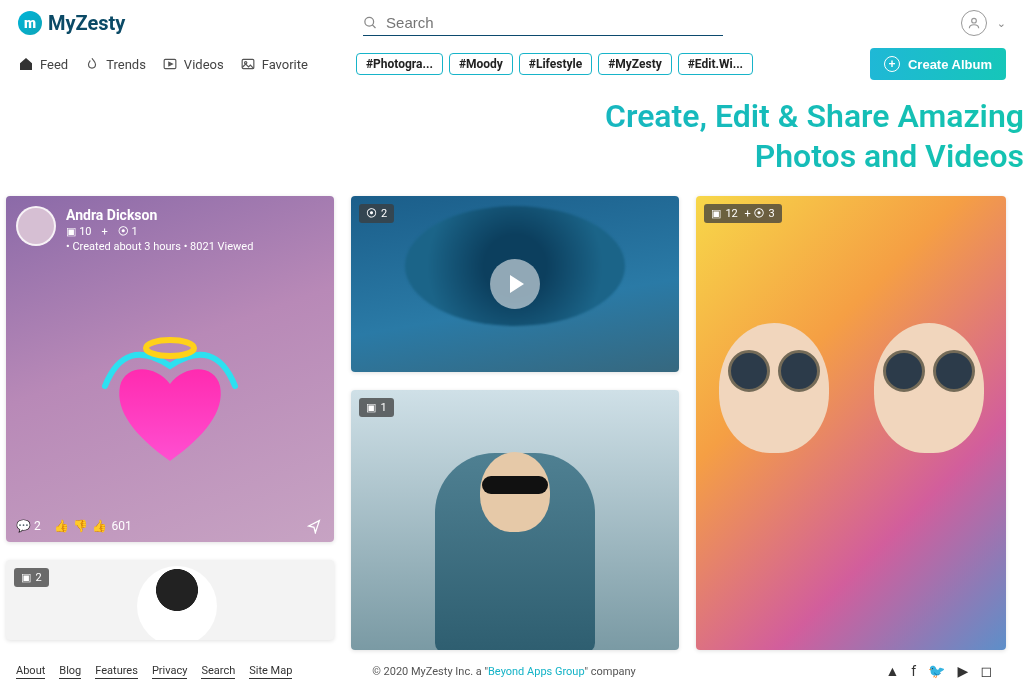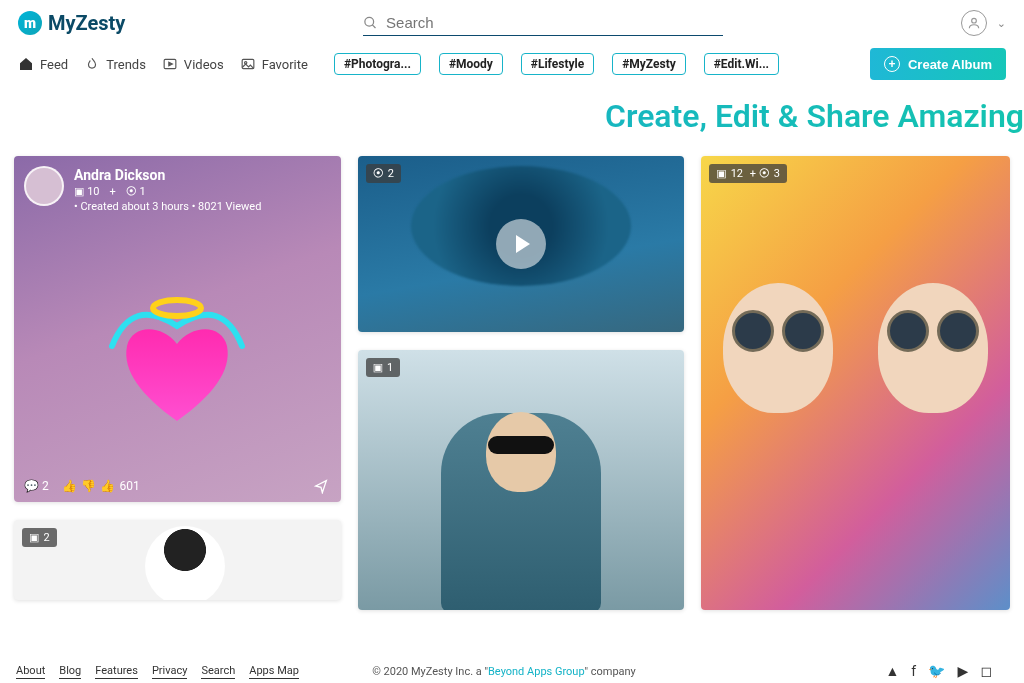--- a/index.html
+++ b/index.html
@@ -9,26 +9,26 @@
 .logo-mark{width:24px;height:24px;border-radius:50%;background:linear-gradient(135deg,#00b4d8,#0ea5b8);display:flex;align-items:center;justify-content:center;color:#fff;font-size:14px;font-weight:900}
 .search-wrap{flex:1;display:flex;justify-content:center}
 .search{display:flex;align-items:flex-end;gap:8px;border-bottom:1px solid #0c4a6e;padding:4px 0;width:360px;color:#888}
 .search input{border:none;outline:none;font-size:15px;width:100%;color:#666}
 .account{width:26px;height:26px;border:1.5px solid #999;border-radius:50%;display:flex;align-items:center;justify-content:center;color:#999;font-size:13px;margin-right:6px}
 .chev{font-size:11px;color:#888}
 .navrow{display:flex;align-items:center;padding:6px 18px 12px 18px;gap:14px}
 .navlinks{display:flex;gap:16px;align-items:center}
 .navlink{display:flex;align-items:center;gap:6px;font-size:13px;color:#444;cursor:pointer}
 .ic{width:16px;height:16px;display:inline-flex;align-items:center;justify-content:center;color:#555}
-.tags{display:flex;gap:18px;margin-left:12px;flex-wrap:wrap}
+.tags{display:flex;gap:6px;margin-left:34px;flex-wrap:wrap}
 .tag{border:1.5px solid #17b4c9;border-radius:4px;padding:3px 9px;font-size:12px;font-weight:700;color:#222;cursor:pointer;white-space:nowrap;max-width:96px;overflow:hidden;text-overflow:ellipsis}
 .create-btn{margin-left:auto;background:linear-gradient(90deg,#1fb8d6,#16c6b9);color:#fff;border:none;border-radius:4px;padding:8px 14px;font-size:13px;font-weight:600;display:flex;align-items:center;gap:8px;cursor:pointer}
 .plus{width:16px;height:16px;border:1.5px solid #fff;border-radius:50%;display:flex;align-items:center;justify-content:center;font-size:12px;line-height:1}
 .hero{text-align:right;font-size:32px;font-weight:600;background:linear-gradient(90deg,#1ca5d6,#14c3b0);-webkit-background-clip:text;background-clip:text;color:transparent;line-height:1.25;padding:4px 0 20px}
-.grid{display:flex;gap:17px;padding:0 14px}
+.grid{display:flex;gap:17px;padding:0 6px}
 .col{display:flex;flex-direction:column;gap:18px}
 .colA{width:328px}
 .colB{width:328px}
 .colC{width:310px}
 .card{position:relative;border-radius:4px;overflow:hidden;box-shadow:0 1px 4px rgba(0,0,0,.12)}
 .card.main{height:346px;background:linear-gradient(160deg,#8b6aa8 0%,#b889b7 45%,#c7a3c3 100%)}
 .card.small{height:80px;background:#f3f3f3}
 .card.vid{height:176px;background:linear-gradient(170deg,#1b5e8a 0%,#2a7aa6 60%,#36687f 100%)}
 .card.man{height:260px;background:linear-gradient(180deg,#cfe0e7,#7a9aa4)}
 .card.duo{height:454px;background:linear-gradient(135deg,#f7d749 0%,#f59f44 35%,#d25e9c 70%,#5d8fc9 100%)}
@@ -136,20 +136,21 @@
     <div class="tag">#Edit.Wi...</div>
   </div>
   <button class="create-btn">
     <span class="plus">+</span>
     <span>Create Album</span>
   </button>
 </div>
 
 <div class="hero">
   <div>Create, Edit &amp; Share Amazing</div>
+  <div>Photos and Videos</div>
 </div>
 
 <div class="grid">
   <div class="col colA">
     <div class="card main">
       <div class="post-head">
         <div class="avatar"></div>
         <div class="phtxt">
           <div class="nm">Andra Dickson</div>
           <div style="display:flex;gap:10px;align-items:flex-start">
@@ -233,21 +234,21 @@
   </div>
 </div>
 
 <div class="footer">
   <div class="flinks">
     <span>About</span>
     <span>Blog</span>
     <span>Features</span>
     <span>Privacy</span>
     <span>Search</span>
-    <span>Apps Map</span>
+    <span>Site Map</span>
   </div>
   <div class="fcenter">
     <span>© 2020 MyZesty Inc. a "</span><span class="grp">Beyond Apps Group</span><span>" company</span>
   </div>
   <div class="ficons">
     <span></span>
     <span>▲</span>
     <span>f</span>
     <span>🐦</span>
     <span>▶</span>

